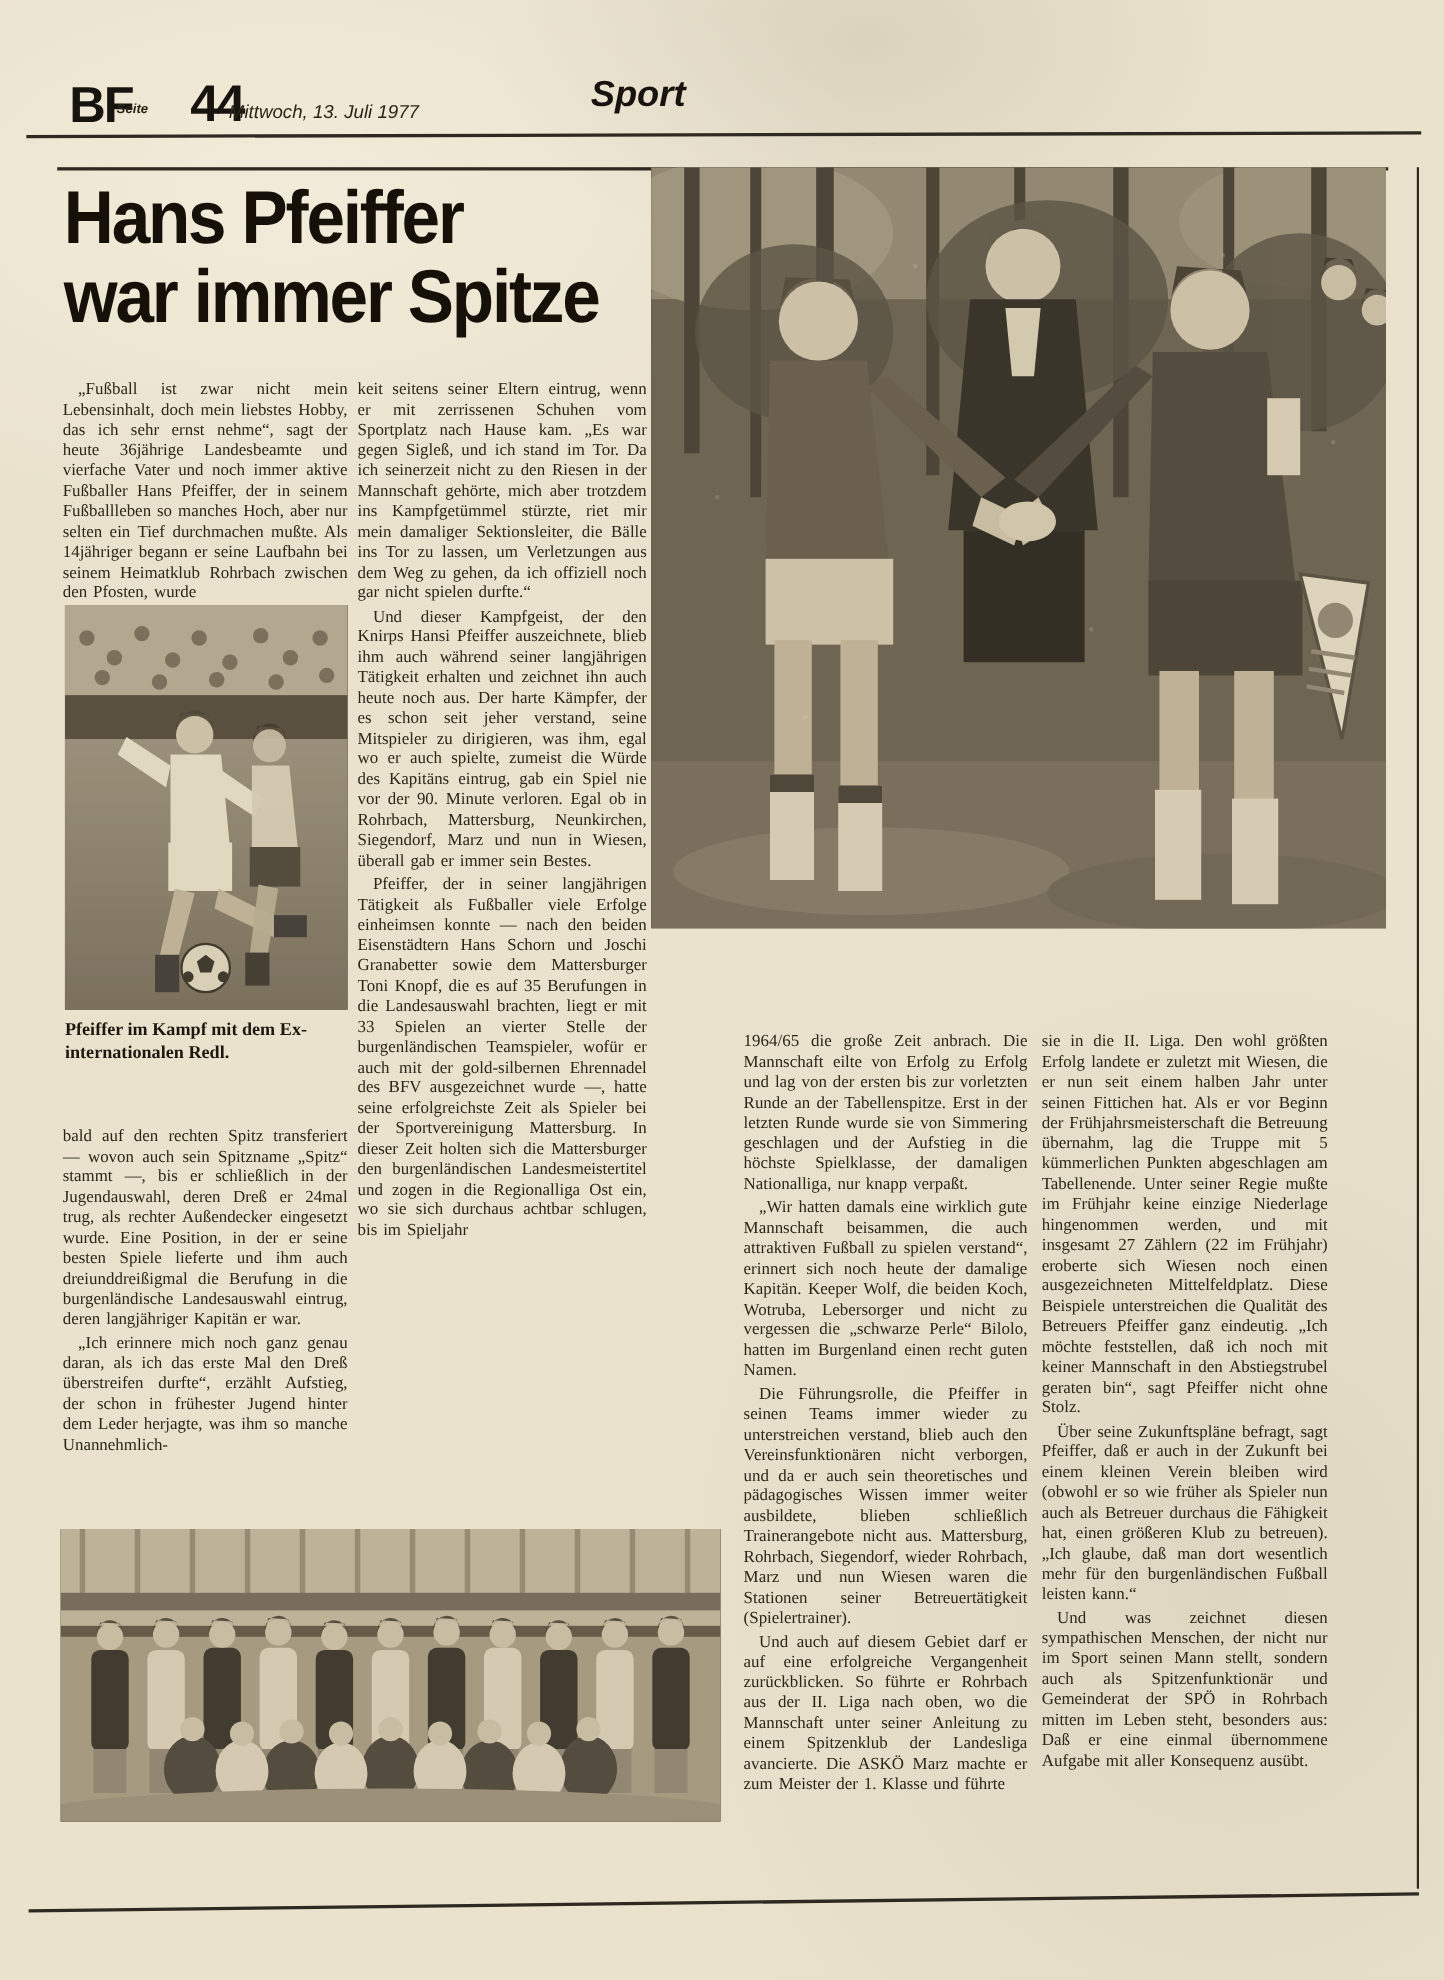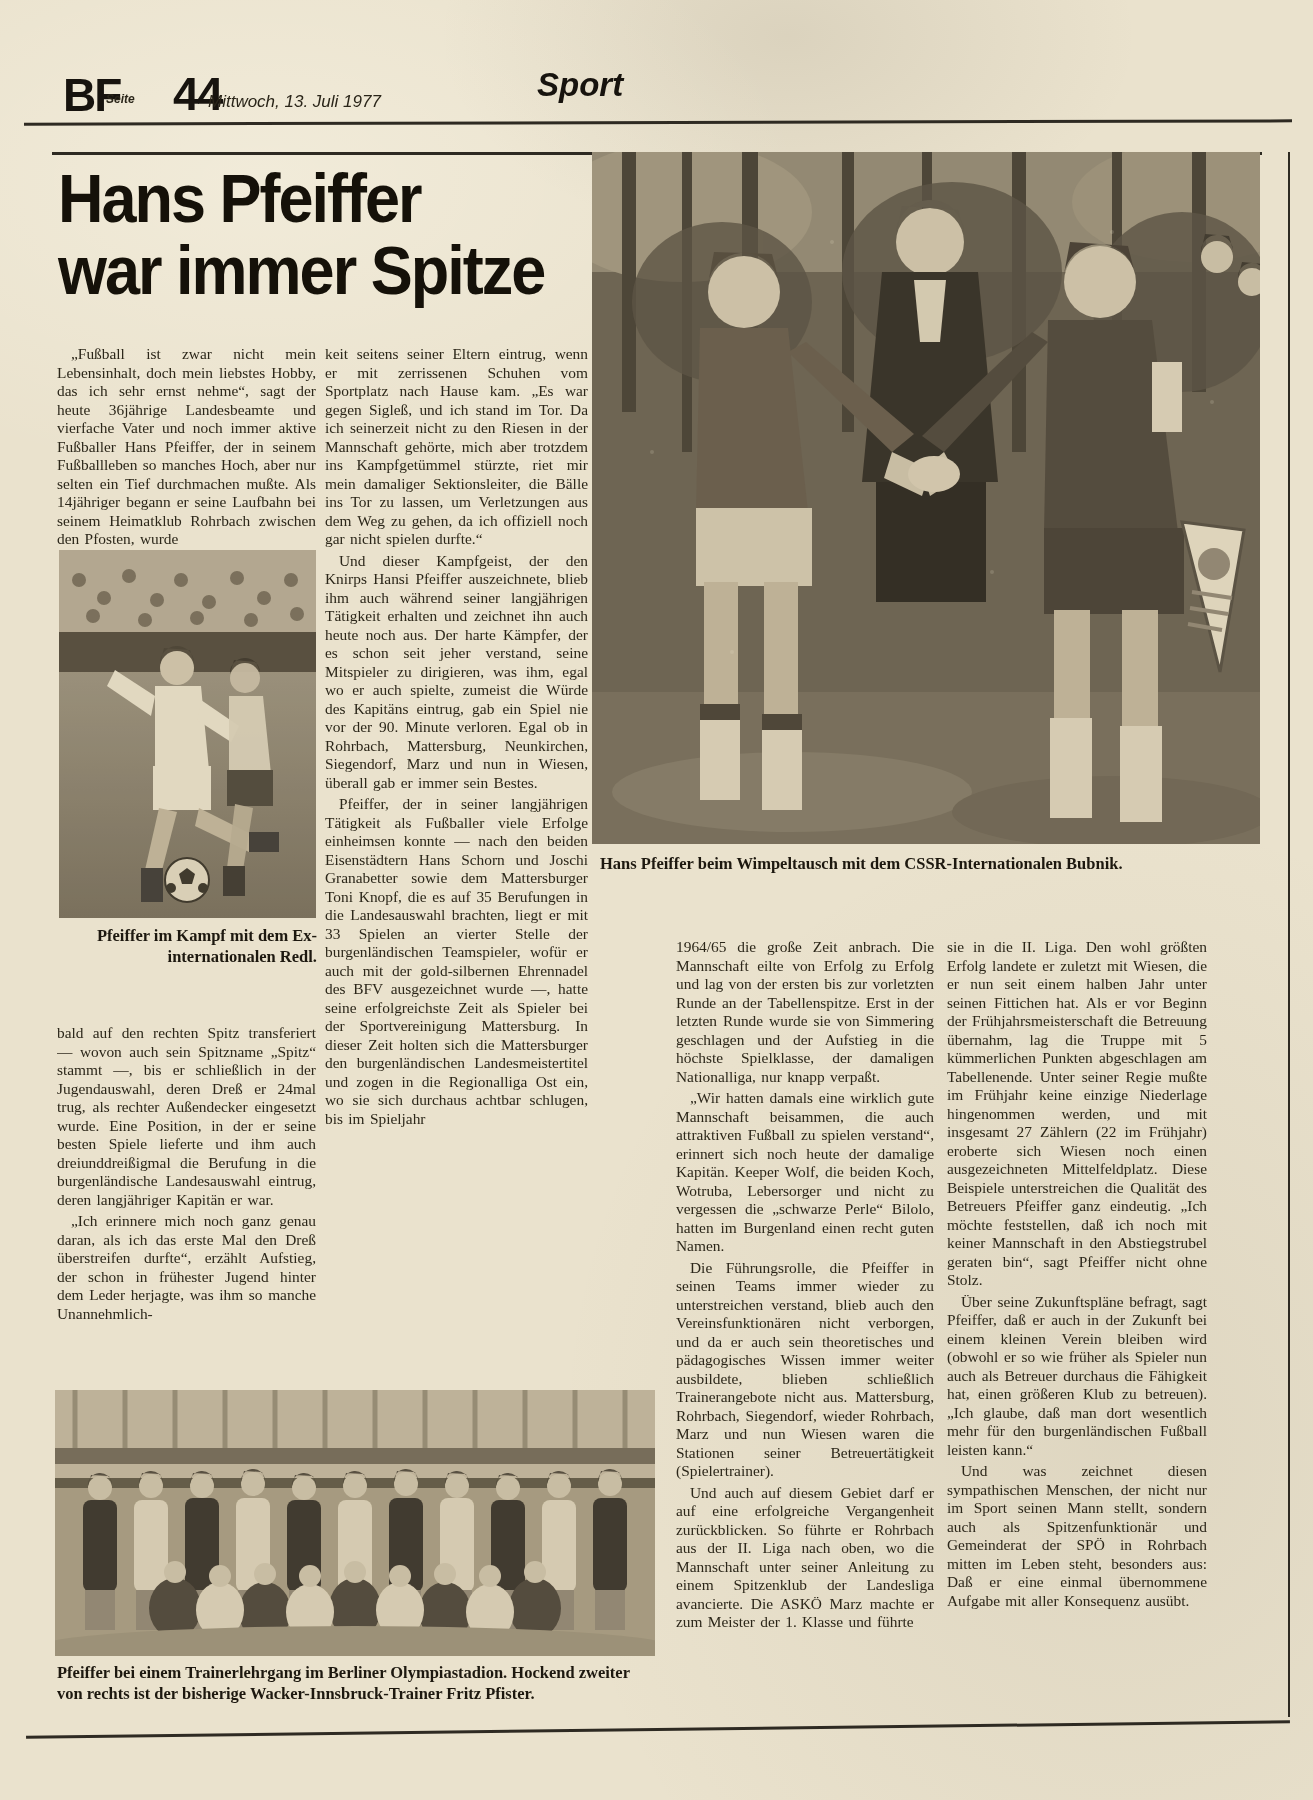--- a/index.html
+++ b/index.html
@@ -137,21 +137,20 @@
         <circle cx="60" cy="300" r="2"></circle>
           <circle cx="240" cy="90" r="2"></circle>
           <circle cx="400" cy="420" r="2"></circle>
         <circle cx="620" cy="250" r="2"></circle>
           <circle cx="140" cy="500" r="2"></circle>
           <circle cx="520" cy="80" r="2"></circle>
       </g>
     </svg>
     <div class="sepia"></div>
   </div>
-  <div class="abs caption" style="left:600px;top:853px;width:665px;height:52px;">Hans Pfeiffer beim Wimpeltausch mit dem CSSR-Internationalen Bubnik.</div>
 
   <div class="abs col" style="left:57px;top:303px;width:259px;height:250px;">
     <p>„Fußball ist zwar nicht mein Lebensinhalt, doch mein liebstes Hobby, das ich sehr ernst nehme“, sagt der heute 36jährige Landesbeamte und vierfache Vater und noch immer aktive Fußballer Hans Pfeiffer, der in seinem Fußballleben so manches Hoch, aber nur selten ein Tief durchmachen mußte. Als 14jähriger begann er seine Laufbahn bei seinem Heimatklub Rohrbach zwischen den Pfosten, wurde</p>
   </div>
 
   <div class="abs photo" style="left:59px;top:550px;width:257px;height:368px;">
     <svg width="257" height="368" viewBox="0 0 257 368">
       <rect width="257" height="368" fill="#8f8776"></rect>
       <rect width="257" height="82" fill="#b0a692"></rect>
       <g fill="#6f6655">
@@ -201,21 +200,21 @@
 
       <g>
         <circle cx="128" cy="330" r="22" fill="#ddd4be" stroke="#2c2820" stroke-width="2"></circle>
         <path d="M128 318l8 6-3 10h-10l-3-10z" fill="#2c2820"></path>
         <circle cx="112" cy="338" r="5" fill="#2c2820"></circle>
           <circle cx="144" cy="338" r="5" fill="#2c2820"></circle>
       </g>
     </svg>
     <div class="sepia"></div>
   </div>
-  <div class="abs caption" style="left:59px;top:925px;width:258px;height:46px;text-align:right;">Pfeiffer im Kampf mit dem Ex-internationalen Redl.</div>
+  <div class="abs caption" style="left:59px;top:925px;width:258px;height:46px;">Pfeiffer im Kampf mit dem Ex-internationalen Redl.</div>
 
   <div class="abs col" style="left:57px;top:982px;width:259px;height:403px;">
     <p class="noindent">bald auf den rechten Spitz transferiert — wovon auch sein Spitzname „Spitz“ stammt —, bis er schließlich in der Jugendauswahl, deren Dreß er 24mal trug, als rechter Außendecker eingesetzt wurde. Eine Position, in der er seine besten Spiele lieferte und ihm auch dreiunddreißigmal die Berufung in die burgenländische Landesauswahl eintrug, deren langjähriger Kapitän er war.</p>
     <p>„Ich erinnere mich noch ganz genau daran, als ich das erste Mal den Dreß überstreifen durfte“, erzählt Aufstieg, der schon in frühester Jugend hinter dem Leder herjagte, was ihm so manche Unannehmlich-</p>
   </div>
 
   <div class="abs col" style="left:325px;top:303px;width:263px;height:1082px;">
     <p class="noindent">keit seitens seiner Eltern eintrug, wenn er mit zerrissenen Schuhen vom Sportplatz nach Hause kam. „Es war gegen Sigleß, und ich stand im Tor. Da ich seinerzeit nicht zu den Riesen in der Mannschaft gehörte, mich aber trotzdem ins Kampfgetümmel stürzte, riet mir mein damaliger Sektionsleiter, die Bälle ins Tor zu lassen, um Verletzungen aus dem Weg zu gehen, da ich offiziell noch gar nicht spielen durfte.“</p>
     <p>Und dieser Kampfgeist, der den Knirps Hansi Pfeiffer auszeichnete, blieb ihm auch während seiner langjährigen Tätigkeit erhalten und zeichnet ihn auch heute noch aus. Der harte Kämpfer, der es schon seit jeher verstand, seine Mitspieler zu dirigieren, was ihm, egal wo er auch spielte, zumeist die Würde des Kapitäns eintrug, gab ein Spiel nie vor der 90. Minute verloren. Egal ob in Rohrbach, Mattersburg, Neunkirchen, Siegendorf, Marz und nun in Wiesen, überall gab er immer sein Bestes.</p>
     <p>Pfeiffer, der in seiner langjährigen Tätigkeit als Fußballer viele Erfolge einheimsen konnte — nach den beiden Eisenstädtern Hans Schorn und Joschi Granabetter sowie dem Mattersburger Toni Knopf, die es auf 35 Berufungen in die Landesauswahl brachten, liegt er mit 33 Spielen an vierter Stelle der burgenländischen Teamspieler, wofür er auch mit der gold-silbernen Ehrennadel des BFV ausgezeichnet wurde —, hatte seine erfolgreichste Zeit als Spieler bei der Sportvereinigung Mattersburg. In dieser Zeit holten sich die Mattersburger den burgenländischen Landesmeistertitel und zogen in die Regionalliga Ost ein, wo sie sich durchaus achtbar schlugen, bis im Spieljahr</p>
@@ -335,15 +334,14 @@
             <circle cx="345" cy="186" r="11"></circle>
           <circle cx="390" cy="184" r="11"></circle>
             <circle cx="435" cy="186" r="11"></circle>
             <circle cx="480" cy="182" r="11"></circle>
         </g>
       </g>
       <ellipse cx="300" cy="258" rx="320" ry="22" fill="#968c76"></ellipse>
     </svg>
     <div class="sepia"></div>
   </div>
-  <div class="abs caption" style="left:57px;top:1662px;width:588px;height:66px;">Pfeiffer bei einem Trainerlehrgang im Berliner Olympiastadion. Hockend zweiter von rechts ist der bisherige Wacker-Innsbruck-Trainer Fritz Pfister.</div>
 
 </div>
 
 </body></html>

